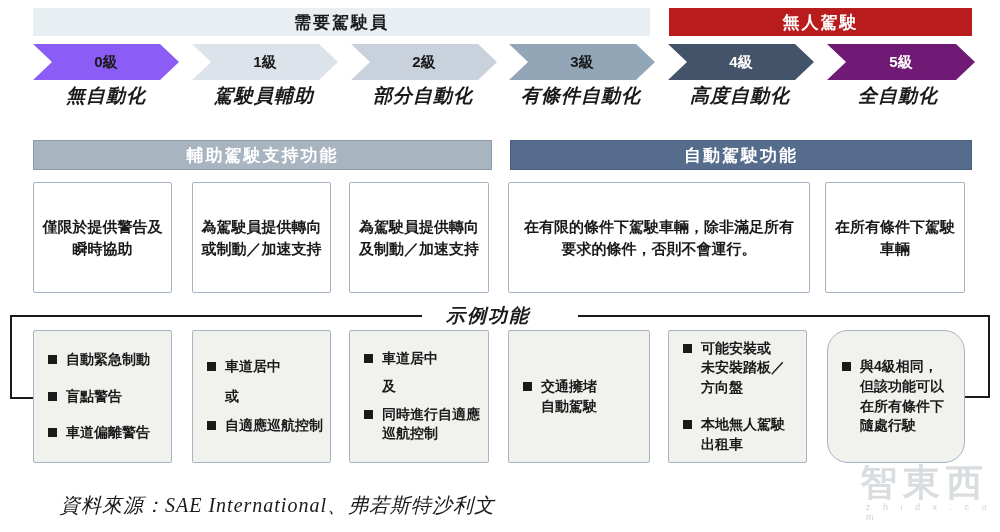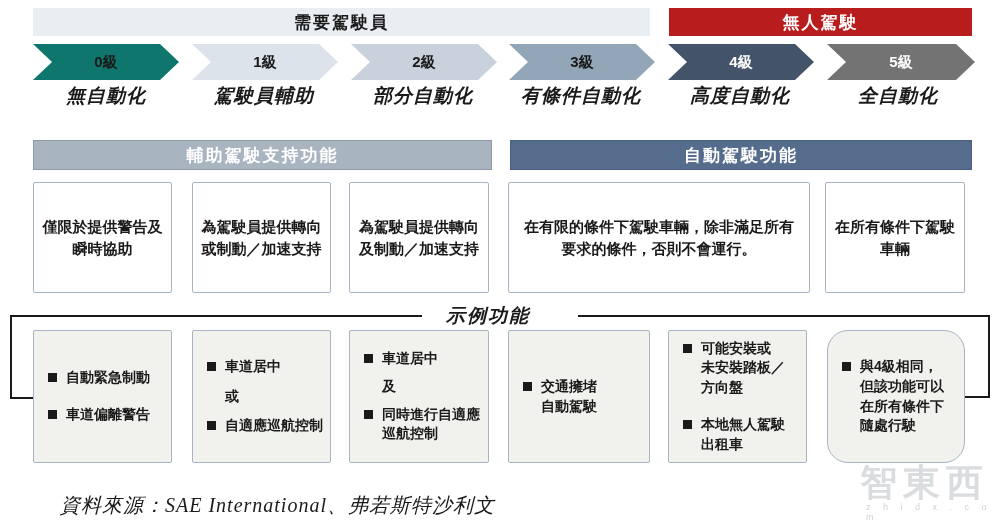--- a/index.html
+++ b/index.html
@@ -45,26 +45,26 @@
   .wm-domain { font-size:9px; letter-spacing:5px; color:#cfd2d5; }
 </style>
 </head>
 <body>
 
 <div class="stage">
 
   <div class="abs phase-bar" style="left: 33px; top: 8px; width: 617px; height: 28px; background-color: rgb(233, 238, 243);">需要駕駛員</div>
   <div class="abs phase-bar" style="left: 669px; top: 8px; width: 303px; height: 28px; color: rgb(255, 255, 255); background-color: #b91c1c;">無人駕駛</div>
 
-  <div class="abs chev" style="left: 33px; top: 44px; width: 146px; height: 36px; background-color: #0f766e;">0級</div>
+  <div class="abs chev" style="left: 33px; top: 44px; width: 146px; height: 36px; background-color: #8b5cf6;">0級</div>
   <div class="abs chev" style="left: 192px; top: 44px; width: 146px; height: 36px; background-color: rgb(220, 227, 234);">1級</div>
   <div class="abs chev" style="left: 351px; top: 44px; width: 146px; height: 36px; background-color: rgb(201, 210, 220);">2級</div>
   <div class="abs chev" style="left: 509px; top: 44px; width: 146px; height: 36px; background-color: rgb(147, 166, 184);">3級</div>
   <div class="abs chev" style="left: 668px; top: 44px; width: 146px; height: 36px; color: rgb(255, 255, 255); background-color: rgb(66, 83, 106);">4級</div>
-  <div class="abs chev" style="left: 827px; top: 44px; width: 148px; height: 36px; color: rgb(255, 255, 255); background-color: #737373;">5級</div>
+  <div class="abs chev" style="left: 827px; top: 44px; width: 148px; height: 36px; color: rgb(255, 255, 255); background-color: #701a75;">5級</div>
 
   <div class="abs lvl-name" style="left:16px;  top:83px; width:180px; height:26px;">無自動化</div>
   <div class="abs lvl-name" style="left:174px; top:83px; width:180px; height:26px;">駕駛員輔助</div>
   <div class="abs lvl-name" style="left:333px; top:83px; width:180px; height:26px;">部分自動化</div>
   <div class="abs lvl-name" style="left:491px; top:83px; width:180px; height:26px;">有條件自動化</div>
   <div class="abs lvl-name" style="left:650px; top:83px; width:180px; height:26px;">高度自動化</div>
   <div class="abs lvl-name" style="left:808px; top:83px; width:180px; height:26px;">全自動化</div>
 
   <div class="abs sec-header" style="left: 33px; top: 140px; width: 459px; height: 30px; background-color: rgb(169, 180, 193);">輔助駕駛支持功能</div>
   <div class="abs sec-header" style="left: 510px; top: 140px; width: 462px; height: 30px; border-color: rgb(74, 95, 126); background-color: rgb(86, 108, 140);">自動駕駛功能</div>
@@ -85,20 +85,24 @@
   <div class="abs divider-label" style="left:428px; top:303px; width:120px; height:26px;">示例功能</div>
   <div class="abs rule" style="left:10px;  top:315px; width:2px; height:84px;"></div>
   <div class="abs rule" style="left:10px;  top:397px; width:24px; height:2px;"></div>
   <div class="abs rule" style="left:988px; top:315px; width:2px; height:83px;"></div>
   <div class="abs rule" style="left:965px; top:396px; width:25px; height:2px;"></div>
 
   <div class="abs ex-box" style="left:33px; top:330px; width:139px; height:133px; gap:17px;">
     <div class="ex-item">
       <span class="bullet"></span>
       <span class="txt">自動緊急制動</span>
+      </div>
+    <div class="ex-item">
+      <span class="bullet"></span>
+      <span class="txt">盲點警告</span>
       </div>
     <div class="ex-item">
       <span class="bullet"></span>
       <span class="txt">車道偏離警告</span>
       </div>
   </div>
 
   <div class="abs ex-box" style="left:192px; top:330px; width:139px; height:133px; gap:10px;">
     <div class="ex-item">
       <span class="bullet"></span>

